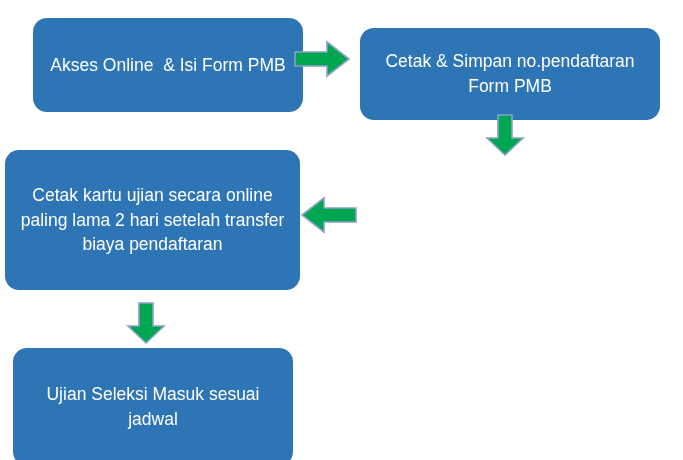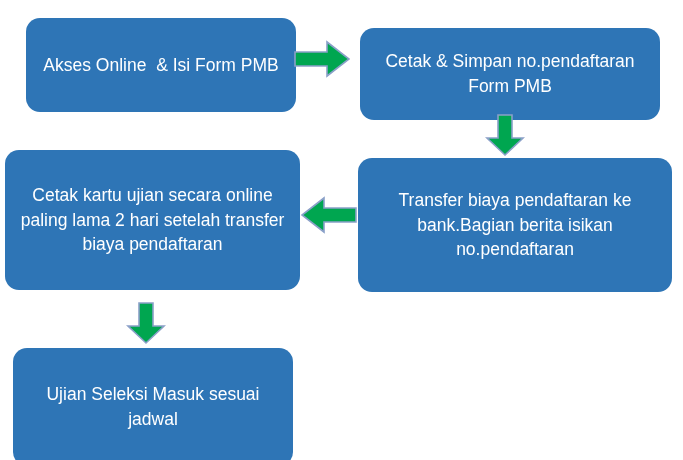--- a/index.html
+++ b/index.html
@@ -34,21 +34,21 @@
     padding: 4px 10px;
     white-space: pre-wrap;
     -webkit-font-smoothing: antialiased;
   }
   .node-text {
     display: block;
     width: 100%;
     white-space: pre-wrap;
   }
   
-  #node-akses-online   { left: 26px;  top: 18px;  width: 270px; height: 94px; }
+  #node-akses-online   { left: 33px;  top: 18px;  width: 270px; height: 94px; }
   #node-cetak-simpan   { left: 360px; top: 28px;  width: 300px; height: 92px; }
   #node-cetak-kartu    { left: 5px;   top: 150px; width: 295px; height: 140px; }
   #node-transfer-biaya { left: 358px; top: 158px; width: 314px; height: 134px; }
   #node-ujian-seleksi  { left: 13px;   top: 348px; width: 280px; height: 118px; }
 
   .arrow {
     position: absolute;
   }
   .arrow svg {
     display: block;
@@ -79,23 +79,20 @@
   <div class="node" id="node-cetak-simpan">
     <span class="node-text">Cetak &amp; Simpan no.pendaftaran Form PMB</span>
   </div>
 
   <div class="arrow" id="arrow-down-right">
     <svg viewBox="0 0 38 42" preserveAspectRatio="none" aria-hidden="true">
       <polygon points="12,1 26,1 26,24 37,24 19,41 1,24 12,24" fill="#00A650" stroke="#8AA0C8" stroke-width="1.6" stroke-linejoin="miter"></polygon>
     </svg>
   </div>
 
-  <div class="node" id="node-transfer-biaya">
-    <span class="node-text">Transfer biaya pendaftaran ke bank.Bagian berita isikan no.pendaftaran</span>
-  </div>
 
   <div class="arrow" id="arrow-left-middle">
     <svg viewBox="0 0 56 36" preserveAspectRatio="none" aria-hidden="true">
       <polygon points="55,11 23,11 23,1 1,18 23,35 23,25 55,25" fill="#00A650" stroke="#8AA0C8" stroke-width="1.6" stroke-linejoin="miter"></polygon>
     </svg>
   </div>
 
   <div class="node" id="node-cetak-kartu">
     <span class="node-text">Cetak kartu ujian secara online paling lama 2 hari setelah transfer biaya pendaftaran</span>
   </div>

